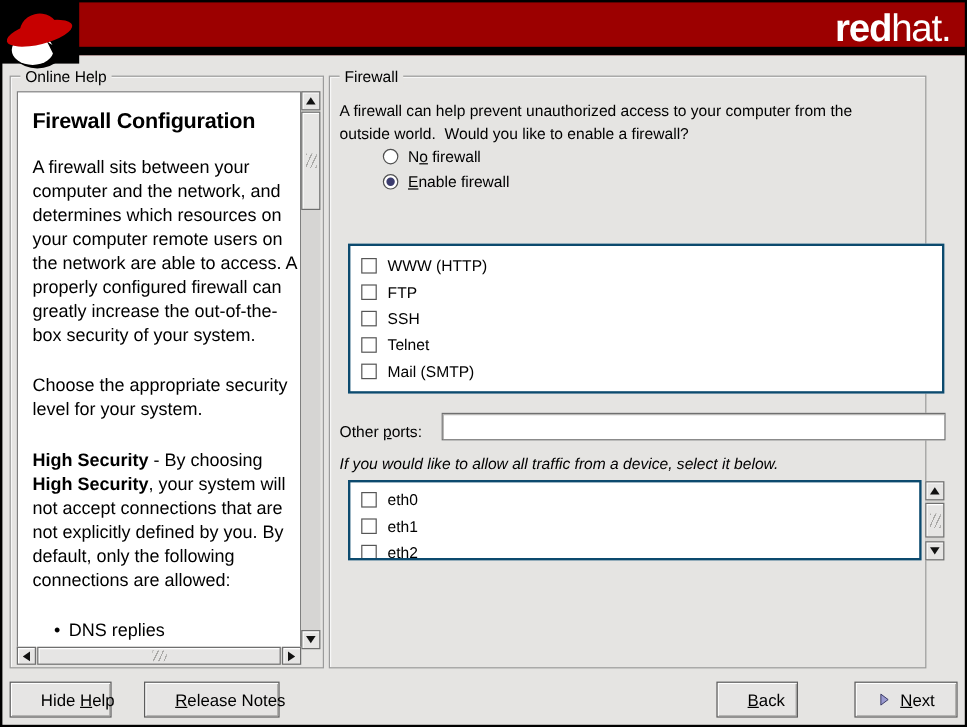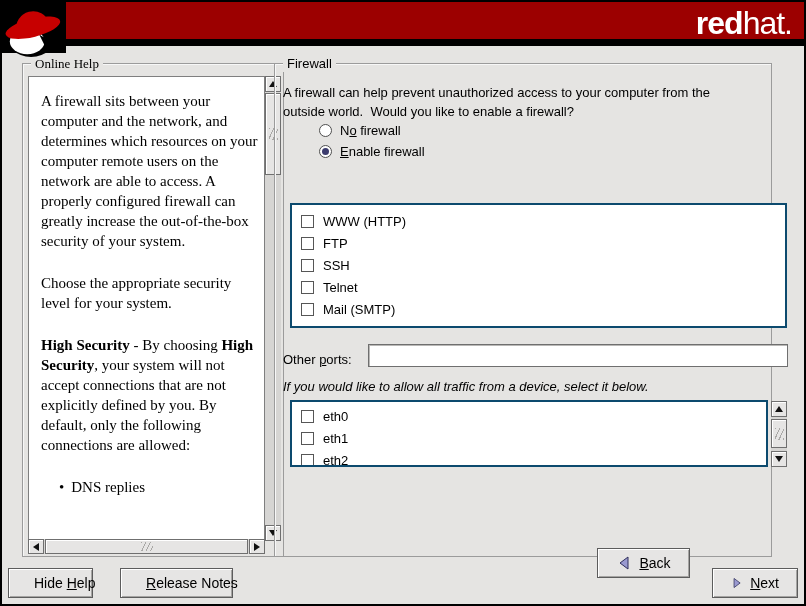--- a/index.html
+++ b/index.html
@@ -17,21 +17,21 @@
   .shadowman { position:absolute; left:2px; top:1px; z-index:4; }
   .brand { position:absolute; top:6px; right:14px; z-index:3; color:#fff; font-size:32px; line-height:34px; letter-spacing:-1px; }
   .brand b { font-weight:700; }
   .brand span.light { font-weight:400; }
 
   
   .frame { position:absolute; border:1px solid #9b9b9b; box-shadow:inset 1px 1px 0 #f7f7f7; }
   .frame-label { position:absolute; top:-8px; left:8px; background:#e5e4e2; padding:0 4px; font-size:13px; line-height:16px; white-space:nowrap; }
 
   
-  #help-frame { left:22px; top:63px; width:262px; height:494px;font-family:Liberation Serif, serif; }
+  #help-frame { left:8px; top:63px; width:262px; height:494px; }
   .help-white {
     position:absolute; left:5px; top:12px; width:237px; height:465px;
     background:#fff; border:1px solid #7f7f7f; overflow:hidden;
     padding:14px 0 0 12px;
   }
   .help-title { font-size:18px; font-weight:700; letter-spacing:-0.2px; white-space:nowrap; margin-bottom:18px; }
   .help-p { font-size:15px; line-height:20px; width:221px; margin-bottom:22px; }
   .help-p b { font-weight:700; }
   .help-bullet { display:flex; font-size:15px; line-height:20px; margin-top:8px; width:221px; }
   .help-bullet .dot { margin:0 7px 0 18px; }
@@ -95,20 +95,21 @@
       <path d="M14 27 a17 16 0 0 1 34 0 z" fill="#c70000"></path>
       <ellipse cx="31" cy="28" rx="29" ry="9.5" fill="#c70000"></ellipse>
     </g>
   </svg>
   <div class="brand"><b>red</b><span class="light">hat.</span></div>
 
   <div class="frame" id="help-frame">
     <div class="frame-label">Online Help</div>
 
     <div class="help-white">
+      <div class="help-title">Firewall Configuration</div>
       <div class="help-p">A firewall sits between your computer and the network, and determines which resources on your computer remote users on the network are able to access. A properly configured firewall can greatly increase the out-of-the-box security of your system.</div>
       <div class="help-p">Choose the appropriate security level for your system.</div>
       <div class="help-p"><b>High Security</b><span> - By choosing </span><b>High Security</b><span>, your system will not accept connections that are not explicitly defined by you. By default, only the following connections are allowed:</span></div>
       <div>
           <div class="help-bullet">
             <span class="dot">•</span>
             <span>DNS replies</span>
           </div>
         </div>
     </div>
@@ -225,21 +226,21 @@
 
   <div class="btn" style="left:120px; top:568px; width:113px;">
     <svg width="16" height="16" viewBox="0 0 16 16">
       <path d="M3 1.5 h7.5 l3 3 V14.5 H3 Z" fill="#fdfdfd" stroke="#666" stroke-width="1"></path>
       <path d="M10.5 1.5 l3 3 h-3 Z" fill="#cfcfcf" stroke="#666" stroke-width="1"></path>
       <path d="M5 12 L10 7 M7.6 6.6 L10.4 6.6 L10.4 9.4" stroke="#2da02d" stroke-width="1.8" fill="none"></path>
     </svg>
     <span class="lbl"><span></span><span class="u">R</span><span>elease Notes</span></span>
   </div>
 
-  <div class="btn" style="left:597px; top:548px; width:93px;">
+  <div class="btn" style="left:597px; top:568px; width:68px;">
     <svg width="16" height="16" viewBox="0 0 16 16">
       <path d="M12 2 L4 8 L12 14 Z" fill="#9a9ad0" stroke="#30305c" stroke-width="1"></path>
     </svg>
     <span class="lbl grow"><span></span><span class="u">B</span><span>ack</span></span>
   </div>
 
   <div class="btn" style="left:712px; top:568px; width:86px;">
     <svg width="16" height="16" viewBox="0 0 16 16">
       <path d="M4 2 L12 8 L4 14 Z" fill="#9a9ad0" stroke="#30305c" stroke-width="1"></path>
     </svg>

